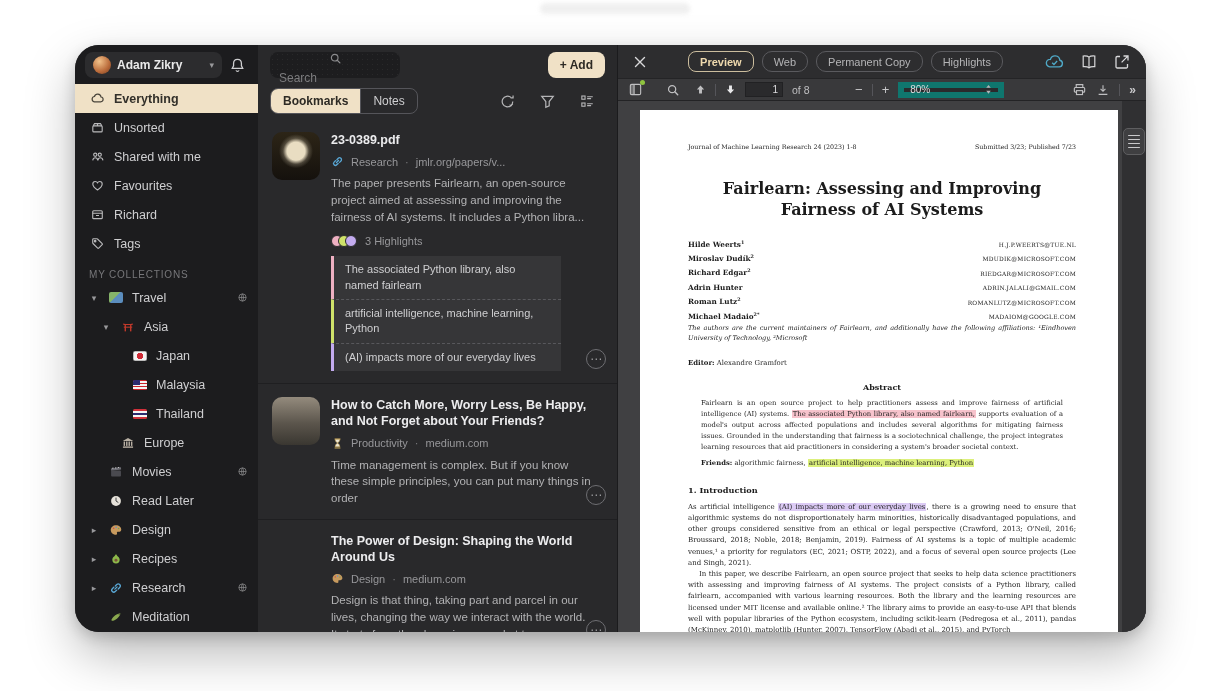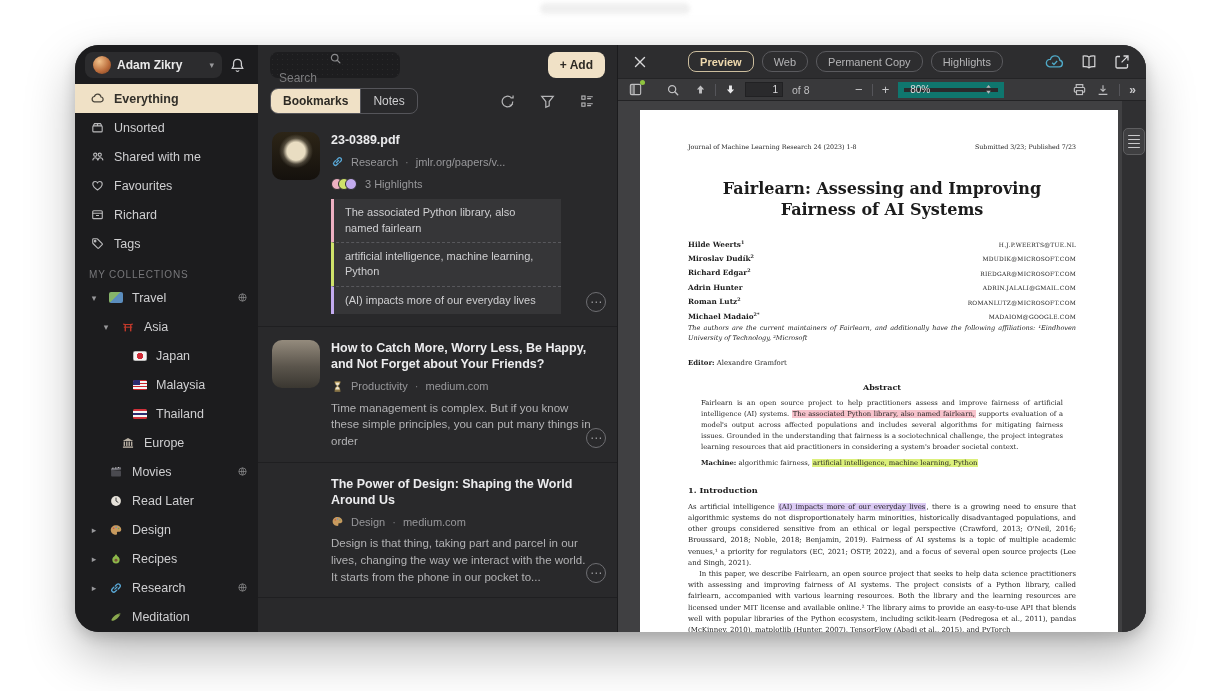--- a/index.html
+++ b/index.html
@@ -390,20 +390,21 @@
             <div class="c-meta">
               <span class="mic">
                   <svg viewBox="0 0 16 16" fill="none" stroke="#58a6d4" stroke-width="1.6" stroke-linecap="round">
                     <path d="M6.7 9.3l2.6-2.6M5.5 7.1L3.8 8.8a2.3 2.3 0 0 0 3.3 3.3l1.7-1.7M7.2 5.8l1.7-1.7a2.3 2.3 0 0 1 3.3 3.3l-1.7 1.7"></path>
                   </svg>
                 </span>
               <span>Research</span>
               <span class="mdot"></span>
               <span>jmlr.org/papers/v...</span>
             </div>
+            <div class="c-x">The paper presents Fairlearn, an open-source project aimed at assessing and improving the fairness of AI systems. It includes a Python libra...</div>
             <div class="hl-label">
               <span class="dots">
                   <i class="dot-pk"></i>
                   <i class="dot-gn"></i>
                   <i class="dot-pp"></i>
                 </span>
               <span>3 Highlights</span>
             </div>
             <div class="quotes">
               <div class="quote q-pk">The associated Python library, also named fairlearn</div>
@@ -582,21 +583,21 @@
               </div>
             <div class="arow">
                 <span class="aname"><span>Michael Madaio</span><sup>2*</sup></span>
                 <span class="aemail">MADAIOM@GOOGLE.COM</span>
               </div>
           </div>
           <p class="affil">The authors are the current maintainers of Fairlearn, and additionally have the following affiliations: ¹Eindhoven University of Technology, ²Microsoft</p>
           <p class="editor"><b>Editor:</b> <span>Alexandre Gramfort</span></p>
           <div class="abs-title">Abstract</div>
           <p class="abs"><span>Fairlearn is an open source project to help practitioners assess and improve fairness of artificial intelligence (AI) systems. </span><mark class="hl-pk">The associated Python library, also named fairlearn,</mark><span> supports evaluation of a model's output across affected populations and includes several algorithms for mitigating fairness issues. Grounded in the understanding that fairness is a sociotechnical challenge, the project integrates learning resources that aid practitioners in considering a system's broader societal context.</span></p>
-          <p class="kw"><b>Machine:</b><span>  algorithmic fairness, </span><mark class="hl-gn">artificial intelligence, machine learning, Python</mark></p>
+          <p class="kw"><b>Friends:</b><span>  algorithmic fairness, </span><mark class="hl-gn">artificial intelligence, machine learning, Python</mark></p>
           <div class="sec-h">1. Introduction</div>
           <p class="pbody"><span>As artificial intelligence </span><mark class="hl-pp">(AI) impacts more of our everyday lives</mark><span>, there is a growing need to ensure that algorithmic systems do not disproportionately harm minorities, historically disadvantaged populations, and other groups considered sensitive from an ethical or legal perspective (Crawford, 2013; O'Neil, 2016; Broussard, 2018; Noble, 2018; Benjamin, 2019). Fairness of AI systems is a topic of multiple academic venues,¹ a priority for regulators (EC, 2021; OSTP, 2022), and a focus of several open source projects (Lee and Singh, 2021).</span></p>
           <p class="pbody ind">In this paper, we describe Fairlearn, an open source project that seeks to help data science practitioners with assessing and improving fairness of AI systems. The project consists of a Python library, called fairlearn, accompanied with various learning resources. Both the library and the learning resources are licensed under MIT license and available online.² The library aims to provide an easy-to-use API that blends well with popular libraries of the Python ecosystem, including scikit-learn (Pedregosa et al., 2011), pandas (McKinney, 2010), matplotlib (Hunter, 2007), TensorFlow (Abadi et al., 2015), and PyTorch</p>
 
         </div>
         <div class="side-band">
           <span class="band-btn">
               <i></i>
               <i></i>
               <i></i>

